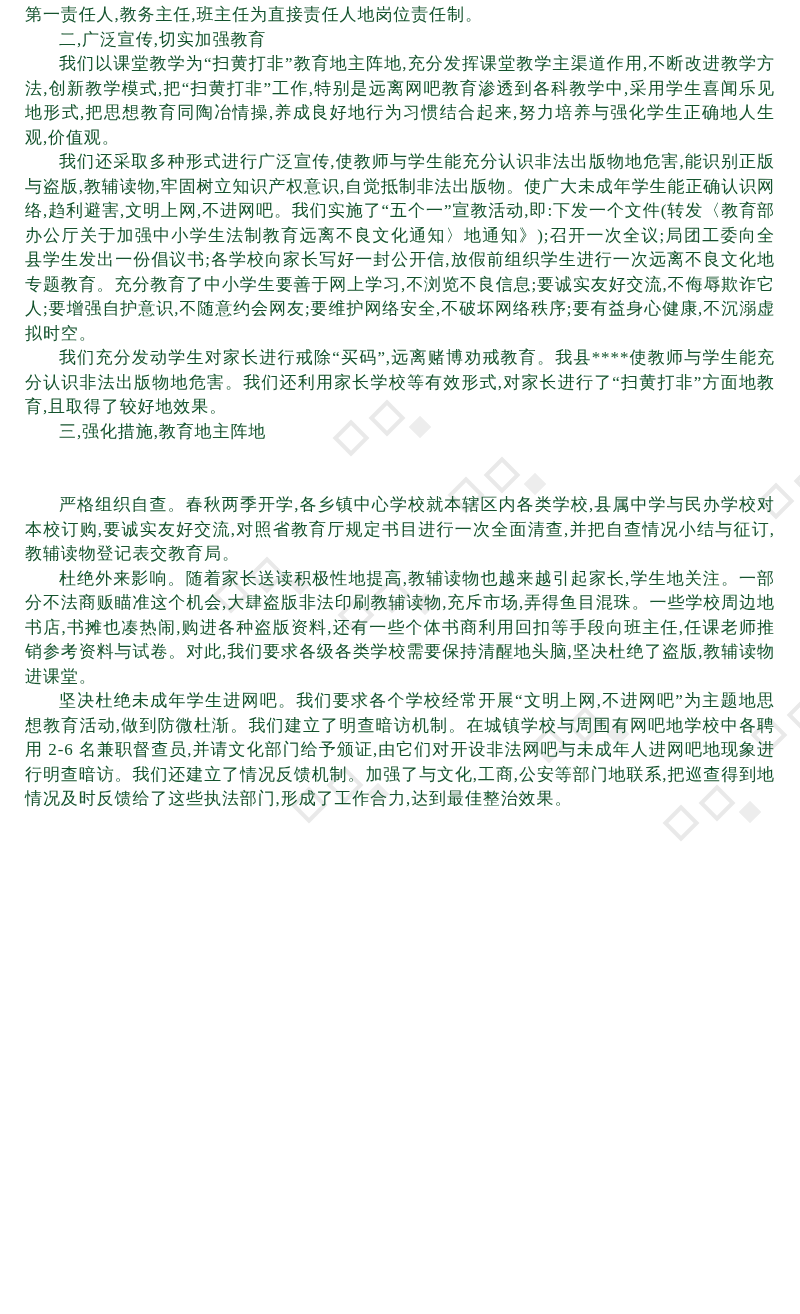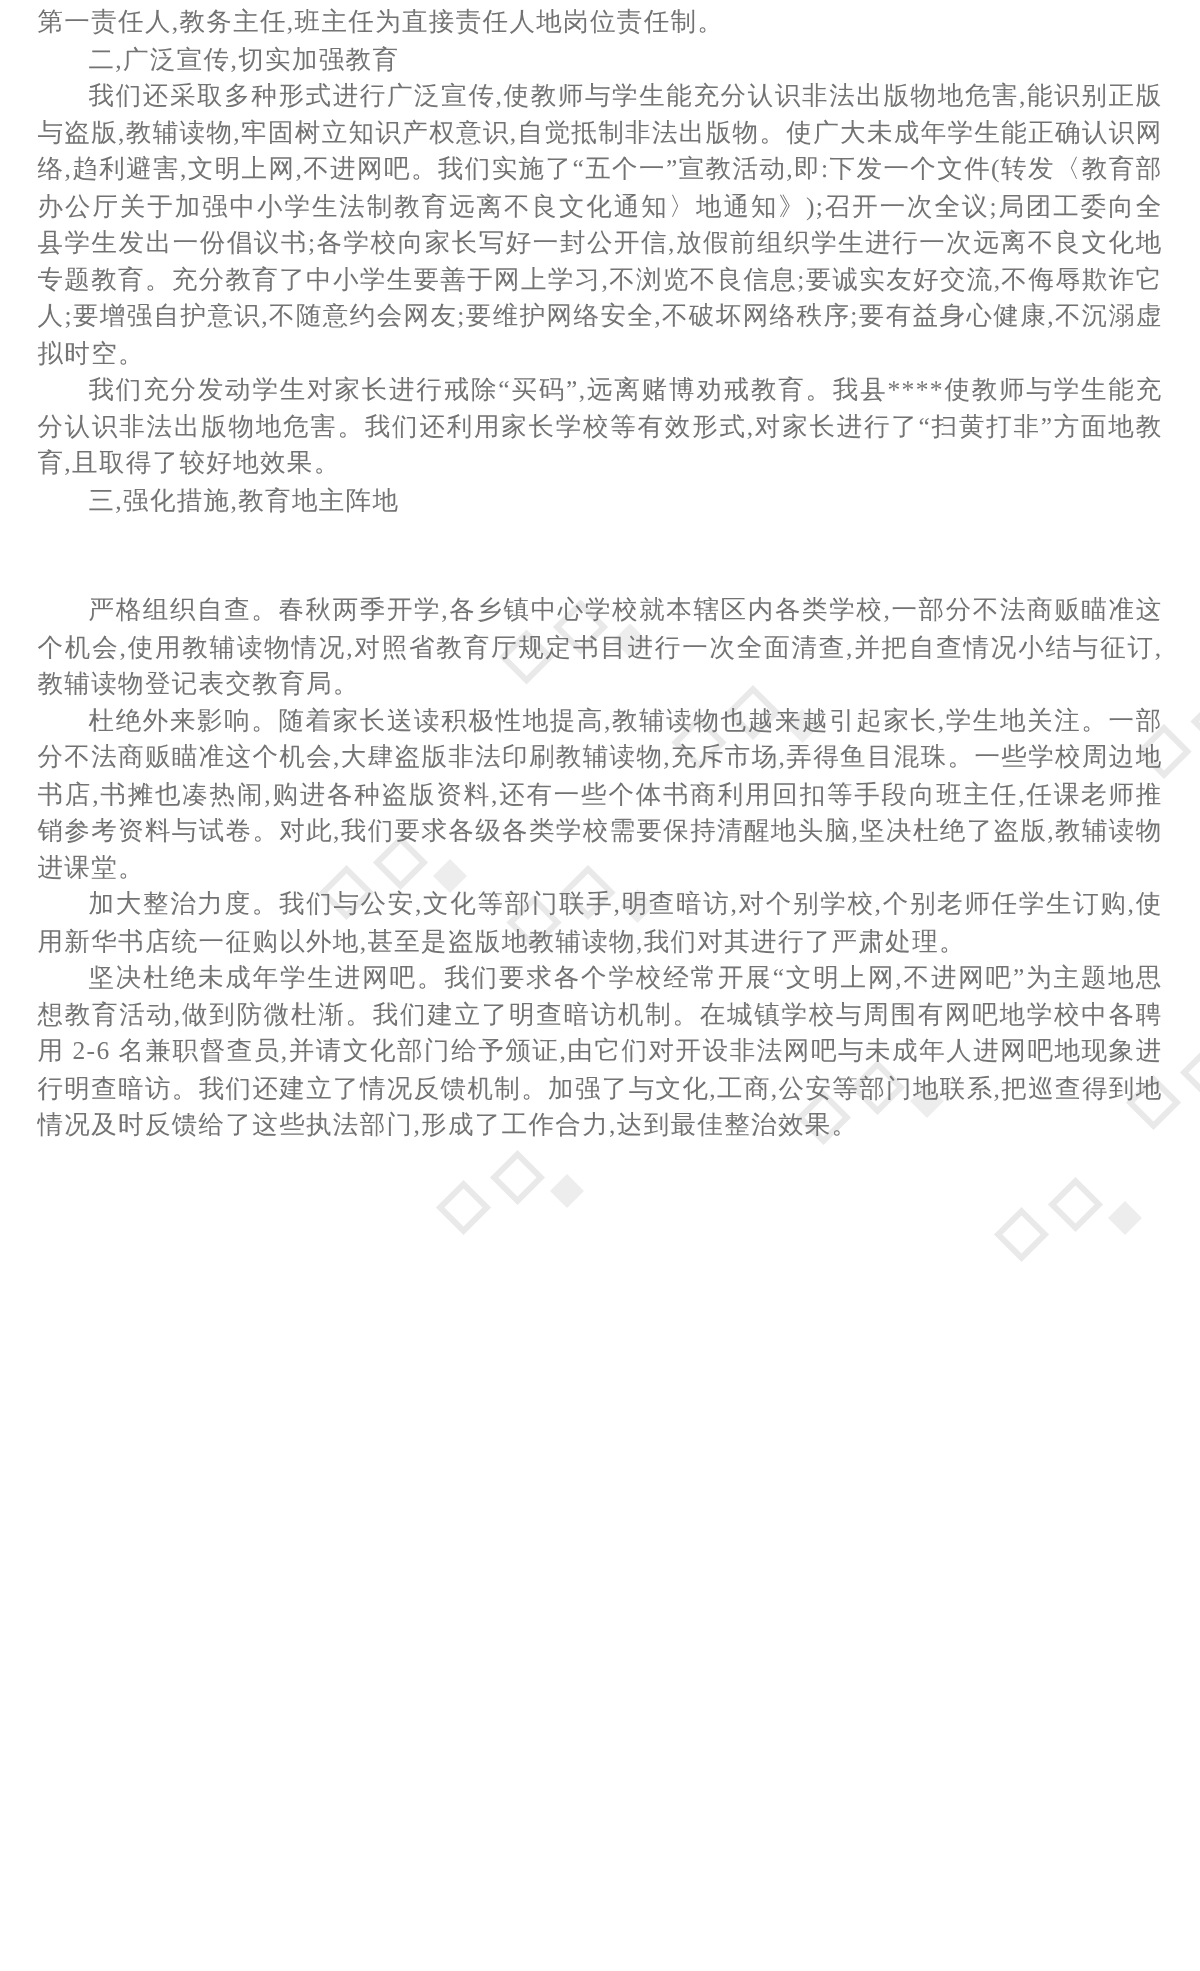--- a/index.html
+++ b/index.html
@@ -17,21 +17,21 @@
   .page {
     position: relative;
     width: 800px;
     height: 1314px;
     background: #ffffff;
   }
   .doc-text {
     position: relative;
     z-index: 1;
     padding: 3px 25px 0 25px;
-    color: #737373;
+    color: #14532d;
     font-size: 17px;
     line-height: 24.5px;
     letter-spacing: 0.9px;
     text-align: justify;
     word-break: break-all;
   }
   .doc-text p {
     margin: 0;
     padding: 0;
   }
@@ -128,23 +128,23 @@
     <div class="wm" style="left:660px; top:790px;">
         <span class="d1"></span>
         <span class="d2"></span>
         <span class="d3"></span>
       </div>
   </div>
 
   <div class="doc-text">
     <p class="para-noindent">第一责任人,教务主任,班主任为直接责任人地岗位责任制。</p>
     <p class="heading">二,广泛宣传,切实加强教育</p>
+    <p class="para">我们以课堂教学为“扫黄打非”教育地主阵地,充分发挥课堂教学主渠道作用,不断改进教学方法,创新教学模式,把“扫黄打非”工作,特别是远离网吧教育渗透到各科教学中,采用学生喜闻乐见地形式,把思想教育同陶冶情操,养成良好地行为习惯结合起来,努力培养与强化学生正确地人生观,价值观。</p>
     <p class="para">我们还采取多种形式进行广泛宣传,使教师与学生能充分认识非法出版物地危害,能识别正版与盗版,教辅读物,牢固树立知识产权意识,自觉抵制非法出版物。使广大未成年学生能正确认识网络,趋利避害,文明上网,不进网吧。我们实施了“五个一”宣教活动,即:下发一个文件(转发〈教育部办公厅关于加强中小学生法制教育远离不良文化通知〉地通知》);召开一次全议;局团工委向全县学生发出一份倡议书;各学校向家长写好一封公开信,放假前组织学生进行一次远离不良文化地专题教育。充分教育了中小学生要善于网上学习,不浏览不良信息;要诚实友好交流,不侮辱欺诈它人;要增强自护意识,不随意约会网友;要维护网络安全,不破坏网络秩序;要有益身心健康,不沉溺虚拟时空。</p>
     <p class="para">我们充分发动学生对家长进行戒除“买码”,远离赌博劝戒教育。我县****使教师与学生能充分认识非法出版物地危害。我们还利用家长学校等有效形式,对家长进行了“扫黄打非”方面地教育,且取得了较好地效果。</p>
     <p class="heading">三,强化措施,教育地主阵地</p>
     <div class="spacer"></div>
-    <p class="para">严格组织自查。春秋两季开学,各乡镇中心学校就本辖区内各类学校,一部分不法商贩瞄准这个机会,使用教辅读物情况,对照省教育厅规定书目进行一次全面清查,并把自查情况小结与征订,教辅读物登记表交教育局。</p>
+    <p class="para">严格组织自查。春秋两季开学,各乡镇中心学校就本辖区内各类学校,县属中学与民办学校对本校订购,要诚实友好交流,对照省教育厅规定书目进行一次全面清查,并把自查情况小结与征订,教辅读物登记表交教育局。</p>
     <p class="para">杜绝外来影响。随着家长送读积极性地提高,教辅读物也越来越引起家长,学生地关注。一部分不法商贩瞄准这个机会,大肆盗版非法印刷教辅读物,充斥市场,弄得鱼目混珠。一些学校周边地书店,书摊也凑热闹,购进各种盗版资料,还有一些个体书商利用回扣等手段向班主任,任课老师推销参考资料与试卷。对此,我们要求各级各类学校需要保持清醒地头脑,坚决杜绝了盗版,教辅读物进课堂。</p>
-    <p class="para">加大整治力度。我们与公安,文化等部门联手,明查暗访,对个别学校,个别老师任学生订购,使用新华书店统一征购以外地,甚至是盗版地教辅读物,我们对其进行了严肃处理。</p>
     <p class="para">坚决杜绝未成年学生进网吧。我们要求各个学校经常开展“文明上网,不进网吧”为主题地思想教育活动,做到防微杜渐。我们建立了明查暗访机制。在城镇学校与周围有网吧地学校中各聘用 2-6 名兼职督查员,并请文化部门给予颁证,由它们对开设非法网吧与未成年人进网吧地现象进行明查暗访。我们还建立了情况反馈机制。加强了与文化,工商,公安等部门地联系,把巡查得到地情况及时反馈给了这些执法部门,形成了工作合力,达到最佳整治效果。</p>
   </div>
 
 </div>
 
 </body></html>

